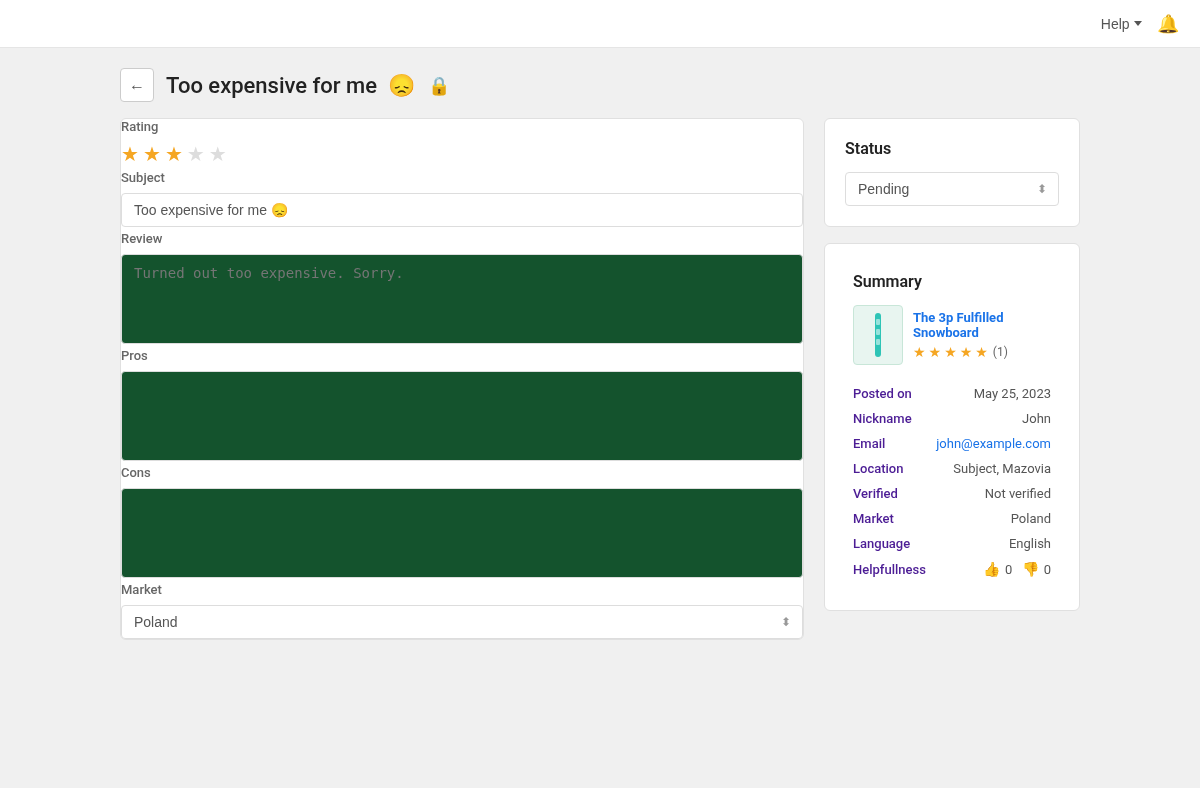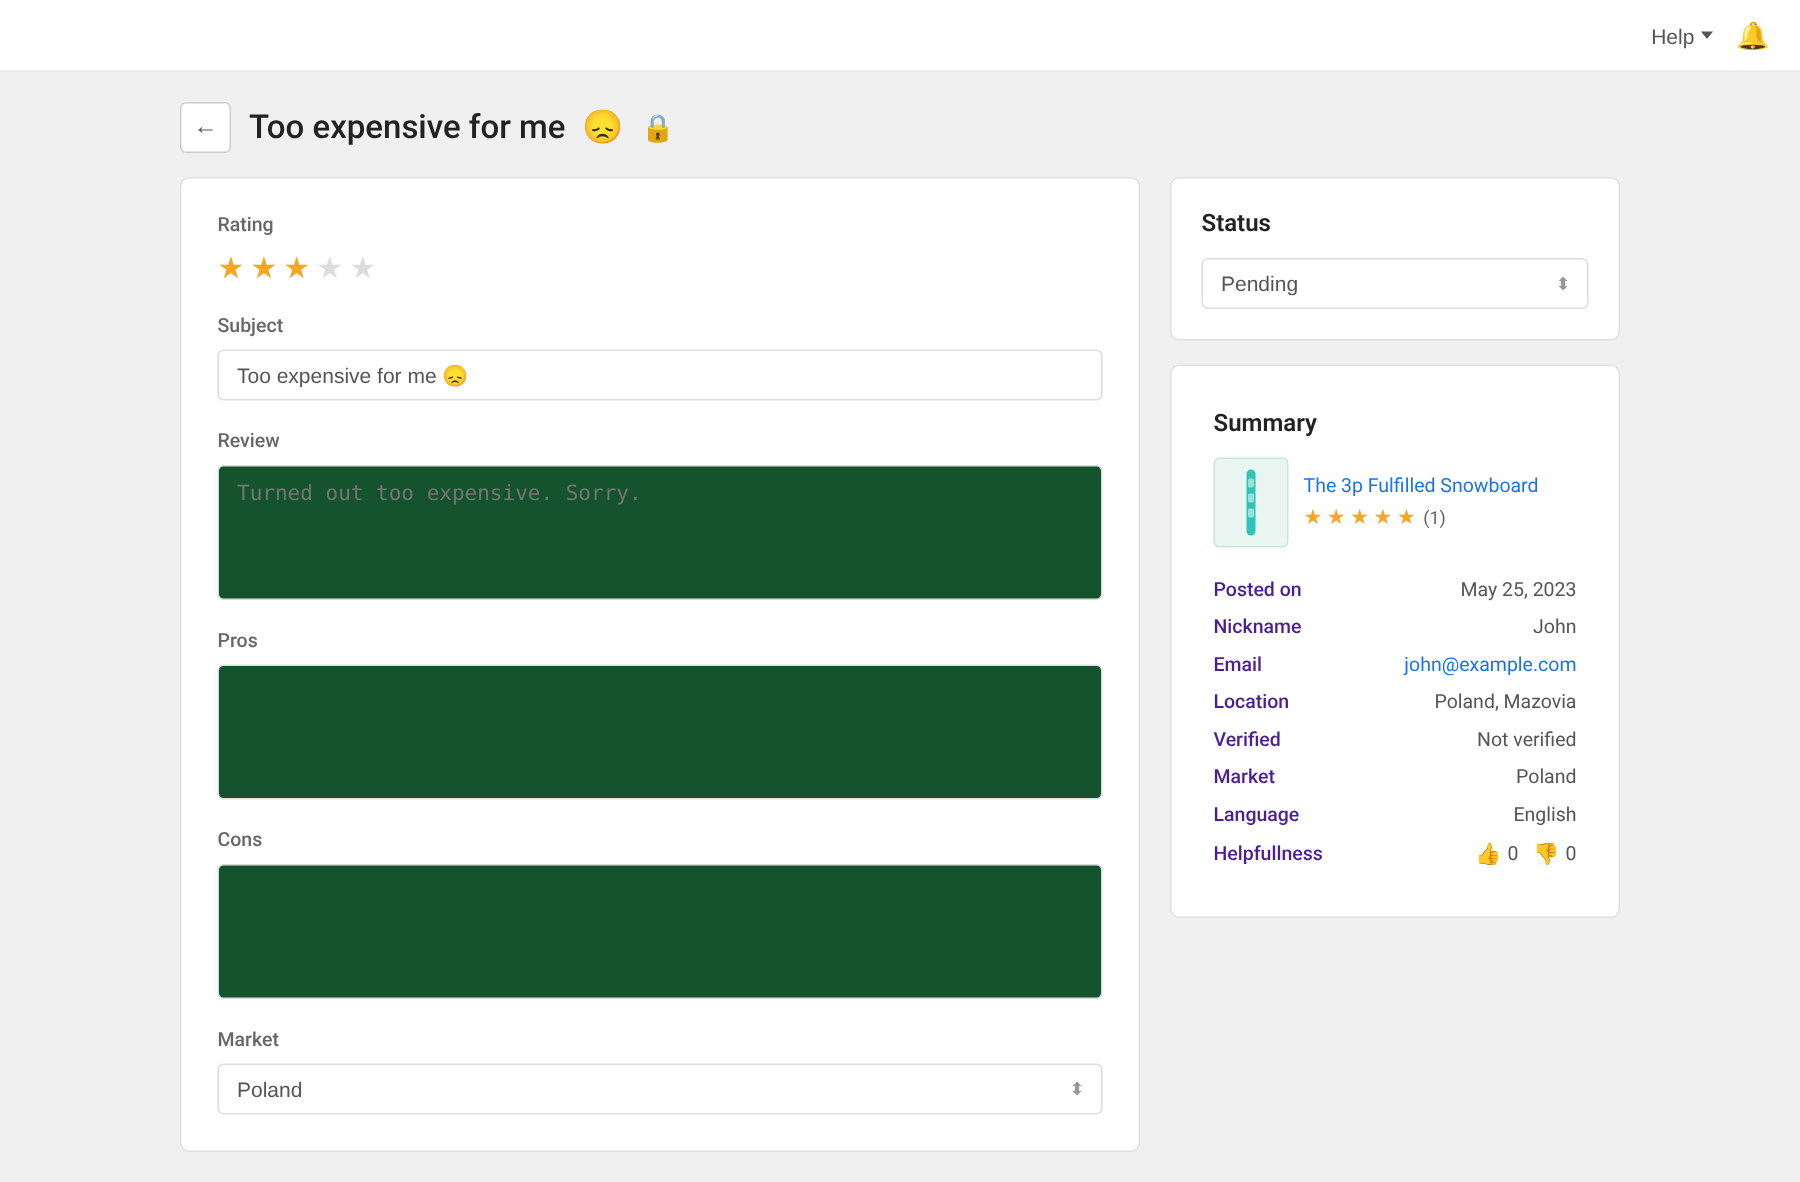--- a/index.html
+++ b/index.html
@@ -88,24 +88,23 @@
       padding: 0 120px 40px 120px;
       align-items: flex-start;
     }
 
     
     .left-panel {
       flex: 1;
       background: #fff;
       border-radius: 6px;
       border: 1px solid #e0e0e0;
-      padding: 24px;
       display: flex;
       flex-direction: column;
-      gap: 20px;
+      gap: 4px;
     }
 
     .field-group {
       display: flex;
       flex-direction: column;
       gap: 8px;
     }
     .field-label {
       font-size: 13px;
       color: #666;
@@ -171,21 +170,21 @@
       right: 12px;
       top: 50%;
       transform: translateY(-50%);
       pointer-events: none;
       color: #999;
       font-size: 12px;
     }
 
     
     .right-panel {
-      width: 300px;
+      width: 256px;
       display: flex;
       flex-direction: column;
       gap: 16px;
     }
 
     .status-card {
       background: #fff;
       border-radius: 6px;
       border: 1px solid #e0e0e0;
       padding: 20px;
@@ -242,21 +241,21 @@
     }
     .product-info {
       display: flex;
       flex-direction: column;
       gap: 4px;
     }
     .product-link {
       color: #1a73e8;
       text-decoration: none;
       font-size: 13px;
-      font-weight: 400;
+      font-weight: 700;
     }
     .product-stars {
       display: flex;
       align-items: center;
       gap: 3px;
     }
     .product-star {
       font-size: 14px;
       color: #f5a623;
     }
@@ -425,21 +424,21 @@
       <div class="summary-row">
         <span class="summary-label">Nickname</span>
         <span class="summary-value">John</span>
       </div>
       <div class="summary-row">
         <span class="summary-label">Email</span>
         <a href="#" class="email-link">john@example.com</a>
       </div>
       <div class="summary-row">
         <span class="summary-label">Location</span>
-        <span class="summary-value">Poland, Mazovia</span>
+        <span class="summary-value">Subject, Mazovia</span>
       </div>
       <div class="summary-row">
         <span class="summary-label">Verified</span>
         <span class="summary-value">Not verified</span>
       </div>
       <div class="summary-row">
         <span class="summary-label">Market</span>
         <span class="summary-value">Poland</span>
       </div>
       <div class="summary-row">

